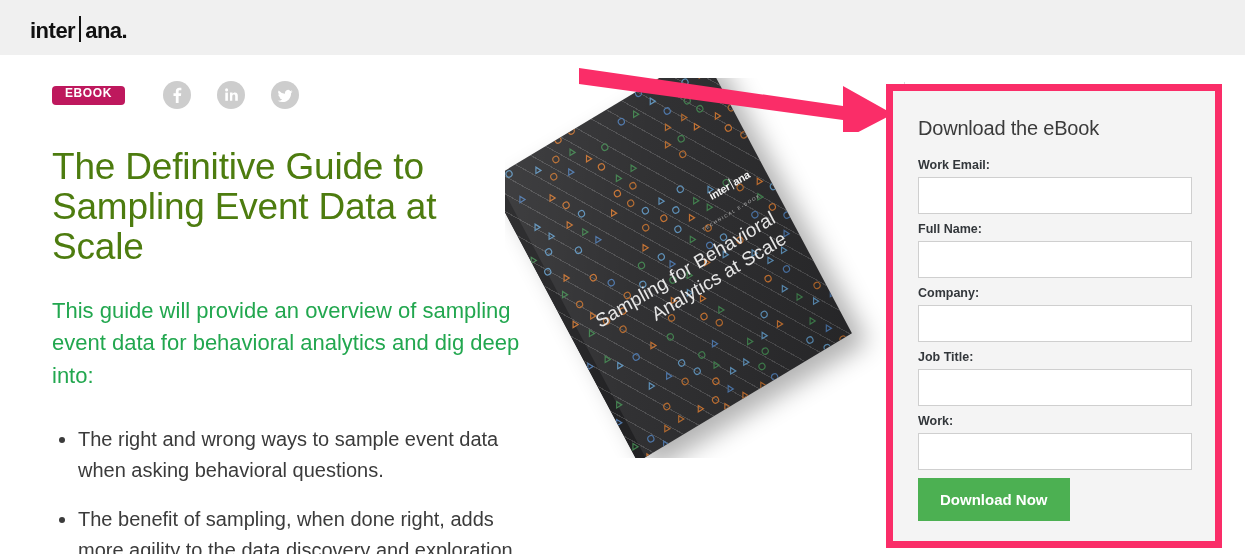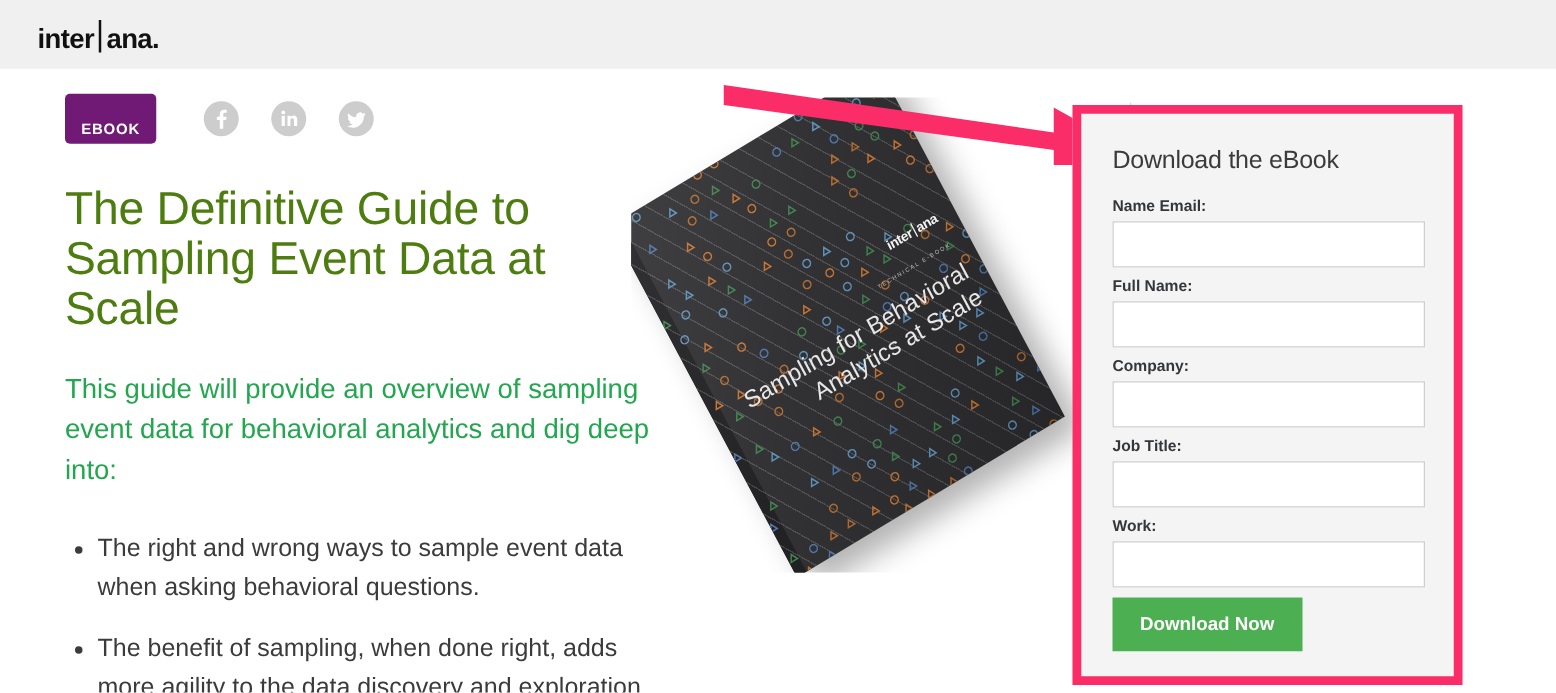--- a/index.html
+++ b/index.html
@@ -49,26 +49,26 @@
     left: 52px;
     top: 80px;
     width: 470px;
   }
   .meta-row {
     display: flex;
     align-items: center;
     height: 30px;
   }
   .badge-ebook {
-    background: #701a75;
+    background: #be185d;
     color: #ffffff;
     font-size: 12px;
     font-weight: 700;
     letter-spacing: 0.6px;
-    padding: 22px 13px 6px;
+    padding: 1px 13px 6px;
     border-radius: 4px;
     line-height: 1;
   }
   .social-list {
     display: flex;
     margin-left: 38px;
     gap: 26px;
   }
   .social-icon {
     width: 28px;
@@ -198,23 +198,23 @@
     left: 575px;
     top: 62px;
     width: 330px;
     height: 70px;
     pointer-events: none;
   }
 
   
   .form-panel {
     position: absolute;
-    left: 858px;
+    left: 886px;
     top: 84px;
-    width: 312px;
+    width: 336px;
     height: 464px;
     border: 7px solid #fa2d68;
     box-sizing: border-box;
     background: #f4f4f4;
   }
   .form-inner {
     padding: 26px 23px 0 25px;
   }
   .form-title {
     font-size: 20px;
@@ -488,21 +488,21 @@
 
 <svg class="arrow-annotation" viewBox="0 0 330 70">
   <path d="M4 6 L268 44 L268 24 L318 52 L268 78 L268 58 L4 22 Z" fill="#fa2d68"></path>
 </svg>
 
 <div class="form-panel">
   <div class="form-inner">
     <div class="form-title">Download the eBook</div>
 
     <div>
-      <div class="field-label">Name Email:</div>
+      <div class="field-label">Work Email:</div>
       <input class="field-input" type="text" value="" style="">
     </div>
 
     <div>
       <div class="field-label">Full Name:</div>
       <input class="field-input" type="text" value="" style="">
     </div>
 
     <div>
       <div class="field-label">Company:</div>

